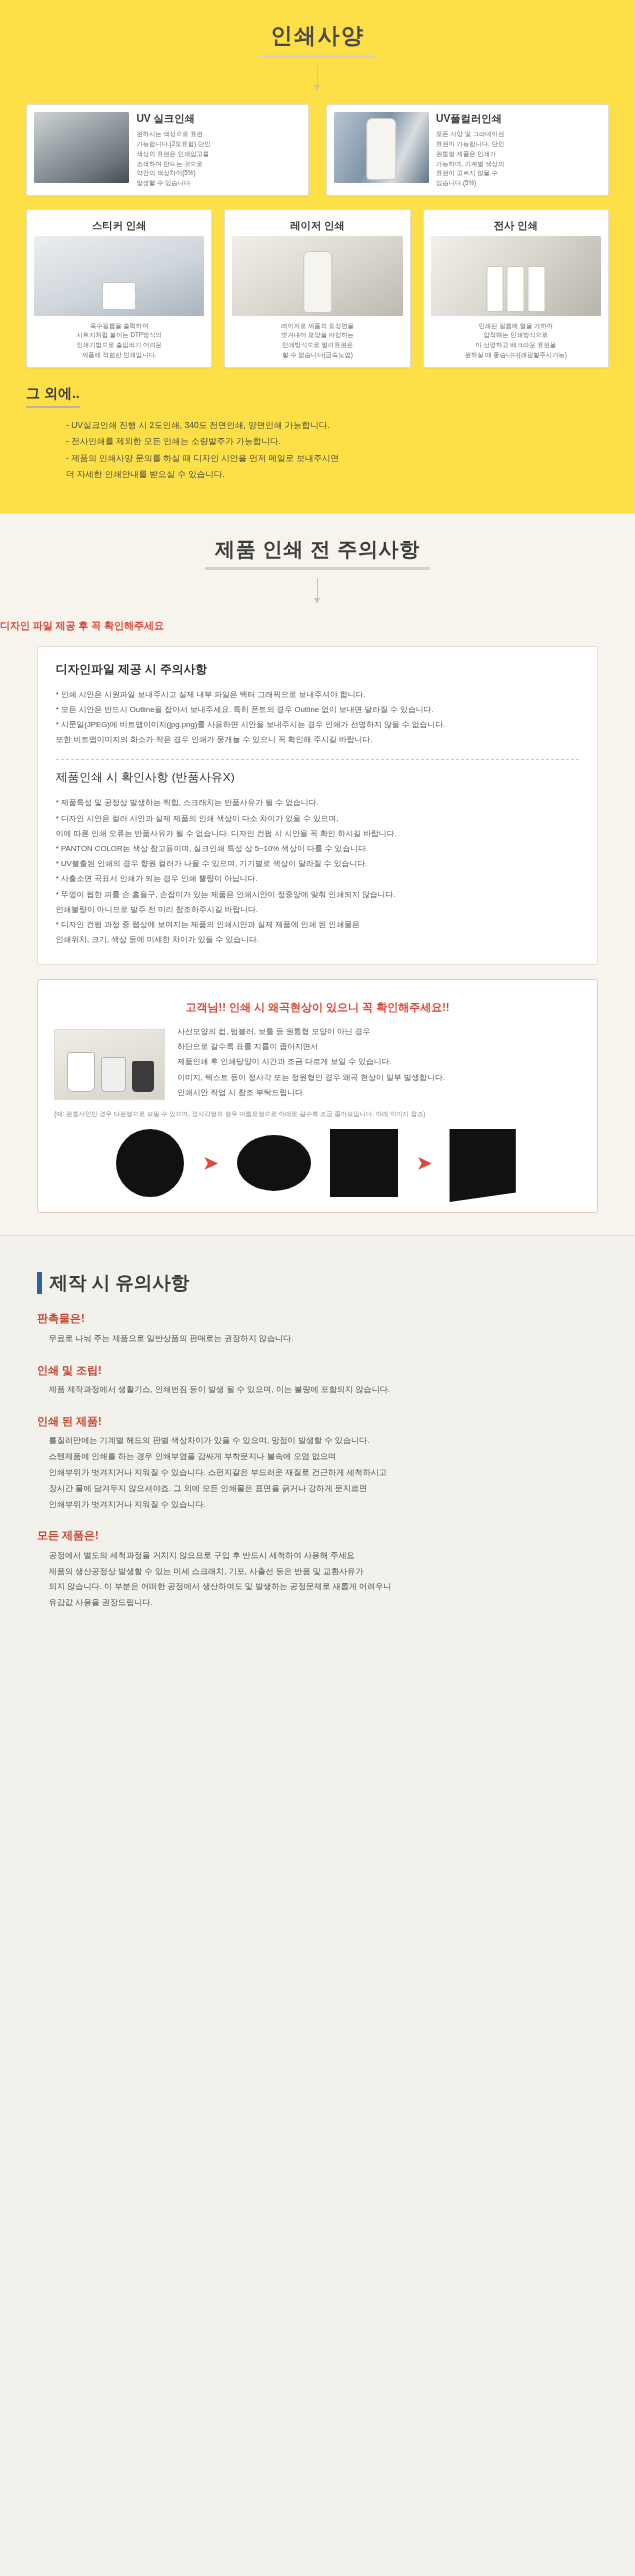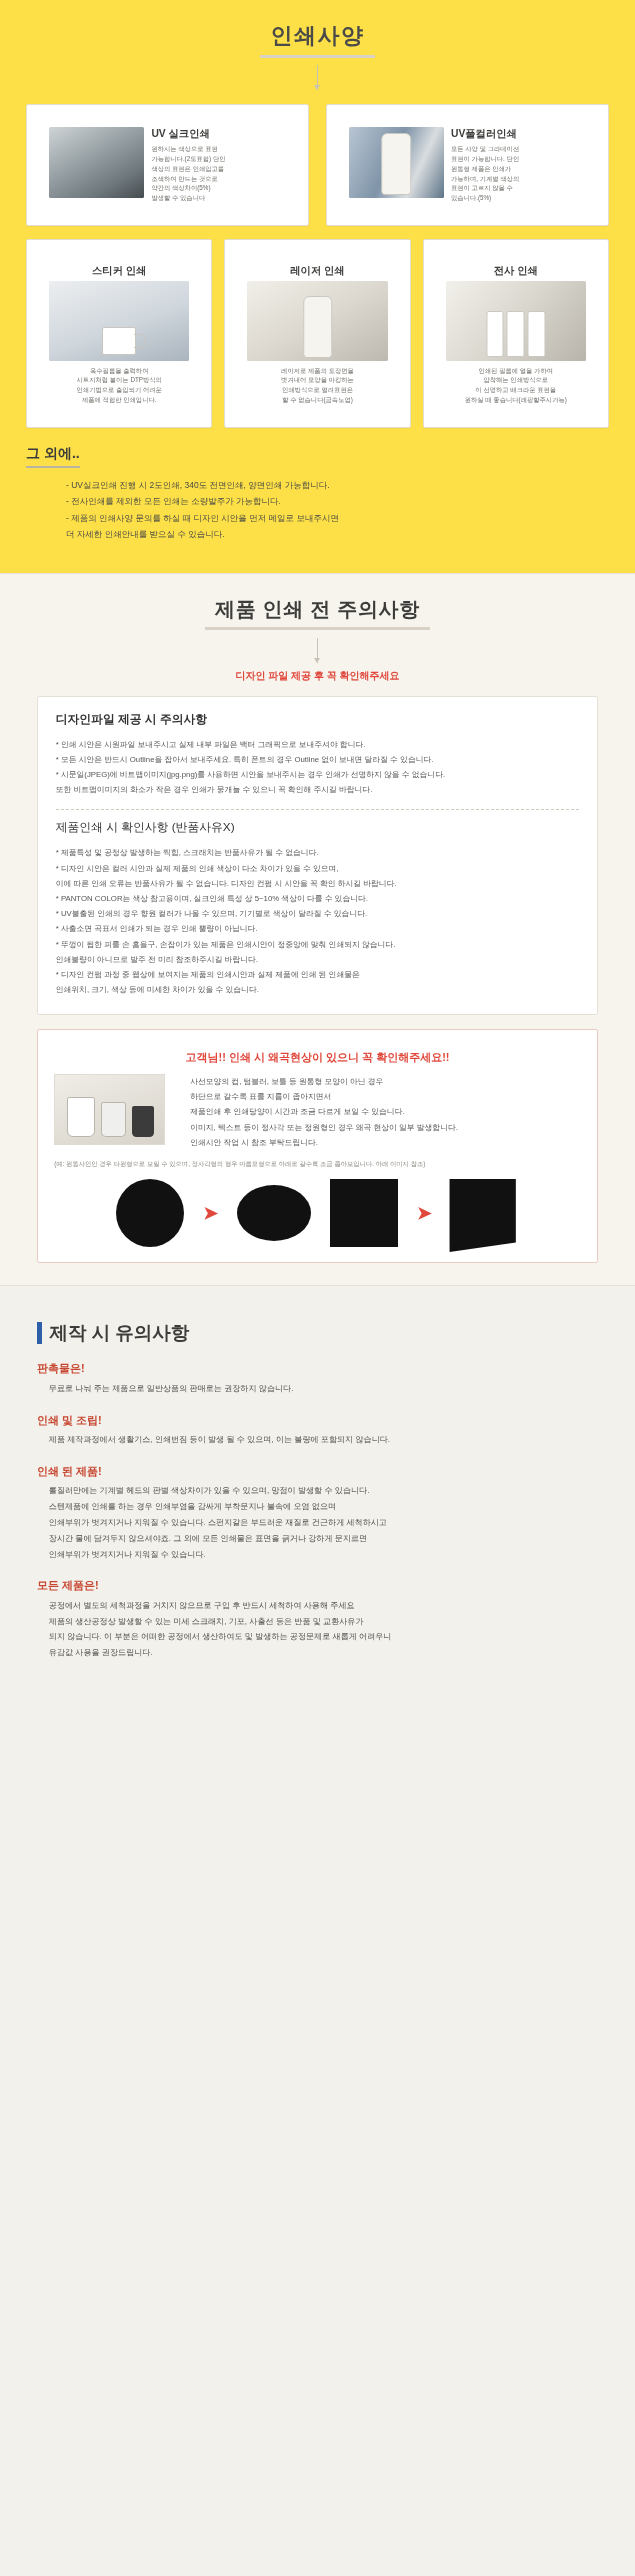--- a/index.html
+++ b/index.html
@@ -27,21 +27,21 @@
   .down-arrow { width:0.7px; height:25px; background:#c9c3b7; margin: 7.4px auto 0 auto; position:relative;}
   .down-arrow:after{content:""; position:absolute; left:-3px; bottom:0; border-left:3.3px solid transparent;border-right:3.3px solid transparent;border-top:5.2px solid #c9c3b7;}
 
   .cards { width: 583px; margin: 13.3px auto 0 auto; }
   .row2 { display:flex; gap: 16.2px; }
   .row3 { display:flex; gap: 11.8px; margin-top: 13.3px; }
   .card {
     background:#ffffff;
     border:0.7px solid #e2ded4;
     border-radius: 2.2px;
-    padding: 22px;
+    padding: 7px;
     display:flex;
     gap: 7.4px;
     box-shadow: 0 0.7px 1.5px rgba(0,0,0,0.04);
   }
   .row2 .card { flex:1; }
   .row3 .card { flex:1; flex-direction:column; gap:4.4px; }
   .thumb {
     border-radius: 1.5px;
     background: #dcdcd6;
     flex: none;
@@ -76,38 +76,38 @@
   .thumb .cans i { display:block; width:17.7px; height:46px; background:#fff; border:1.5px solid #cbc8c1; border-radius:2.2px;}
 
   .etc { width: 583px; margin: 17.7px auto 0 auto; }
   .etc-title { font-size: 14px; font-weight:bold; color:#3c3c3a; border-bottom:2.2px solid #b9b3a6; display:inline-block; padding-bottom:3px;}
   .etc-list { margin-top: 8.9px; }
   .etc-list li { list-style:none; font-size: 8.5px; color:#4a4a47; line-height: 1.9; }
 
   
   .sec2 { background:#f7f4ee; padding: 20.7px 0 22px 0; border-top:0.7px solid #e6e1d6; }
   .sec2-title { font-size: 20px; font-weight:bold; color:#3c3c3a; letter-spacing:0.7px; }
-  .sec2-sub { text-align:center; color:#e0483c; font-weight:bold; font-size: 10px; margin-top: 6px;}
+  .sec2-sub { text-align:left; color:#e0483c; font-weight:bold; font-size: 10px; margin-top: 16px;}
 
   .panel {
     width: 561px; margin: 13.3px auto 0 auto;
     background:#fff; border:0.7px solid #e4e0d6; border-radius:2.2px;
     padding: 14.8px 17.7px 16.2px 17.7px;
   }
   .p-h { font-size: 11.8px; font-weight:bold; color:#333; margin-bottom: 8.9px;}
   .p-h2 { font-size: 11.8px; font-weight:normal; color:#333; margin: 3px 0 8.9px 0;}
   .p-li { font-size: 7.8px; line-height:1.95; color:#555; }
   .dash { border:none; border-top:0.7px dashed #cfcabd; margin: 11.8px 0 10.3px 0;}
 
   .warn {
     width:561px; margin: 14.8px auto 0 auto; background:#fff;
     border:1.5px solid #e8c9c4; border-radius:2.2px; padding: 11.8px 16.2px 14.8px 16.2px;
   }
   .warn-h { color:#e0483c; font-weight:bold; font-size: 11px; text-align:center; margin-bottom: 8.9px; margin-top: 8px;}
-  .warn-body { display:flex; gap: 25px; align-items:flex-start;}
+  .warn-body { display:flex; gap: 12px; align-items:flex-end;}
   .warn-img { width: 111px; height: 71px; background:linear-gradient(160deg,#f0ede7,#d7d3ca); border:0.7px solid #e0dcd3; position:relative; flex:none;}
   .warn-img .cup{position:absolute;left:11.8px;bottom:7.4px;width:28px;height:40px;background:#fff;border:1.5px solid #b9b5ad;border-radius:2.2px 2.2px 5.9px 5.9px;}
   .warn-img .cup2{position:absolute;left:46px;bottom:7.4px;width:25px;height:35px;background:#efefee;border:1.5px solid #b9b5ad;border-radius:2.2px 2.2px 4.4px 4.4px;}
   .warn-img .cup3{position:absolute;left:77px;bottom:7.4px;width:22px;height:31px;background:#3b3b3b;border-radius:2.2px 2.2px 4.4px 4.4px;}
   .warn-txt { flex:1; font-size:7.8px; line-height:1.95; color:#555;}
   .warn-note { font-size: 6.3px; color:#8a867d; margin-top: 8.9px; line-height:1.6;}
 
   .shapes { display:flex; align-items:center; justify-content:center; gap: 19px; margin-top: 10.3px;}
   .sq { width: 68px; height: 68px; background:#111; }
   .ci { width: 68px; height: 68px; background:#111; border-radius:50%;}

